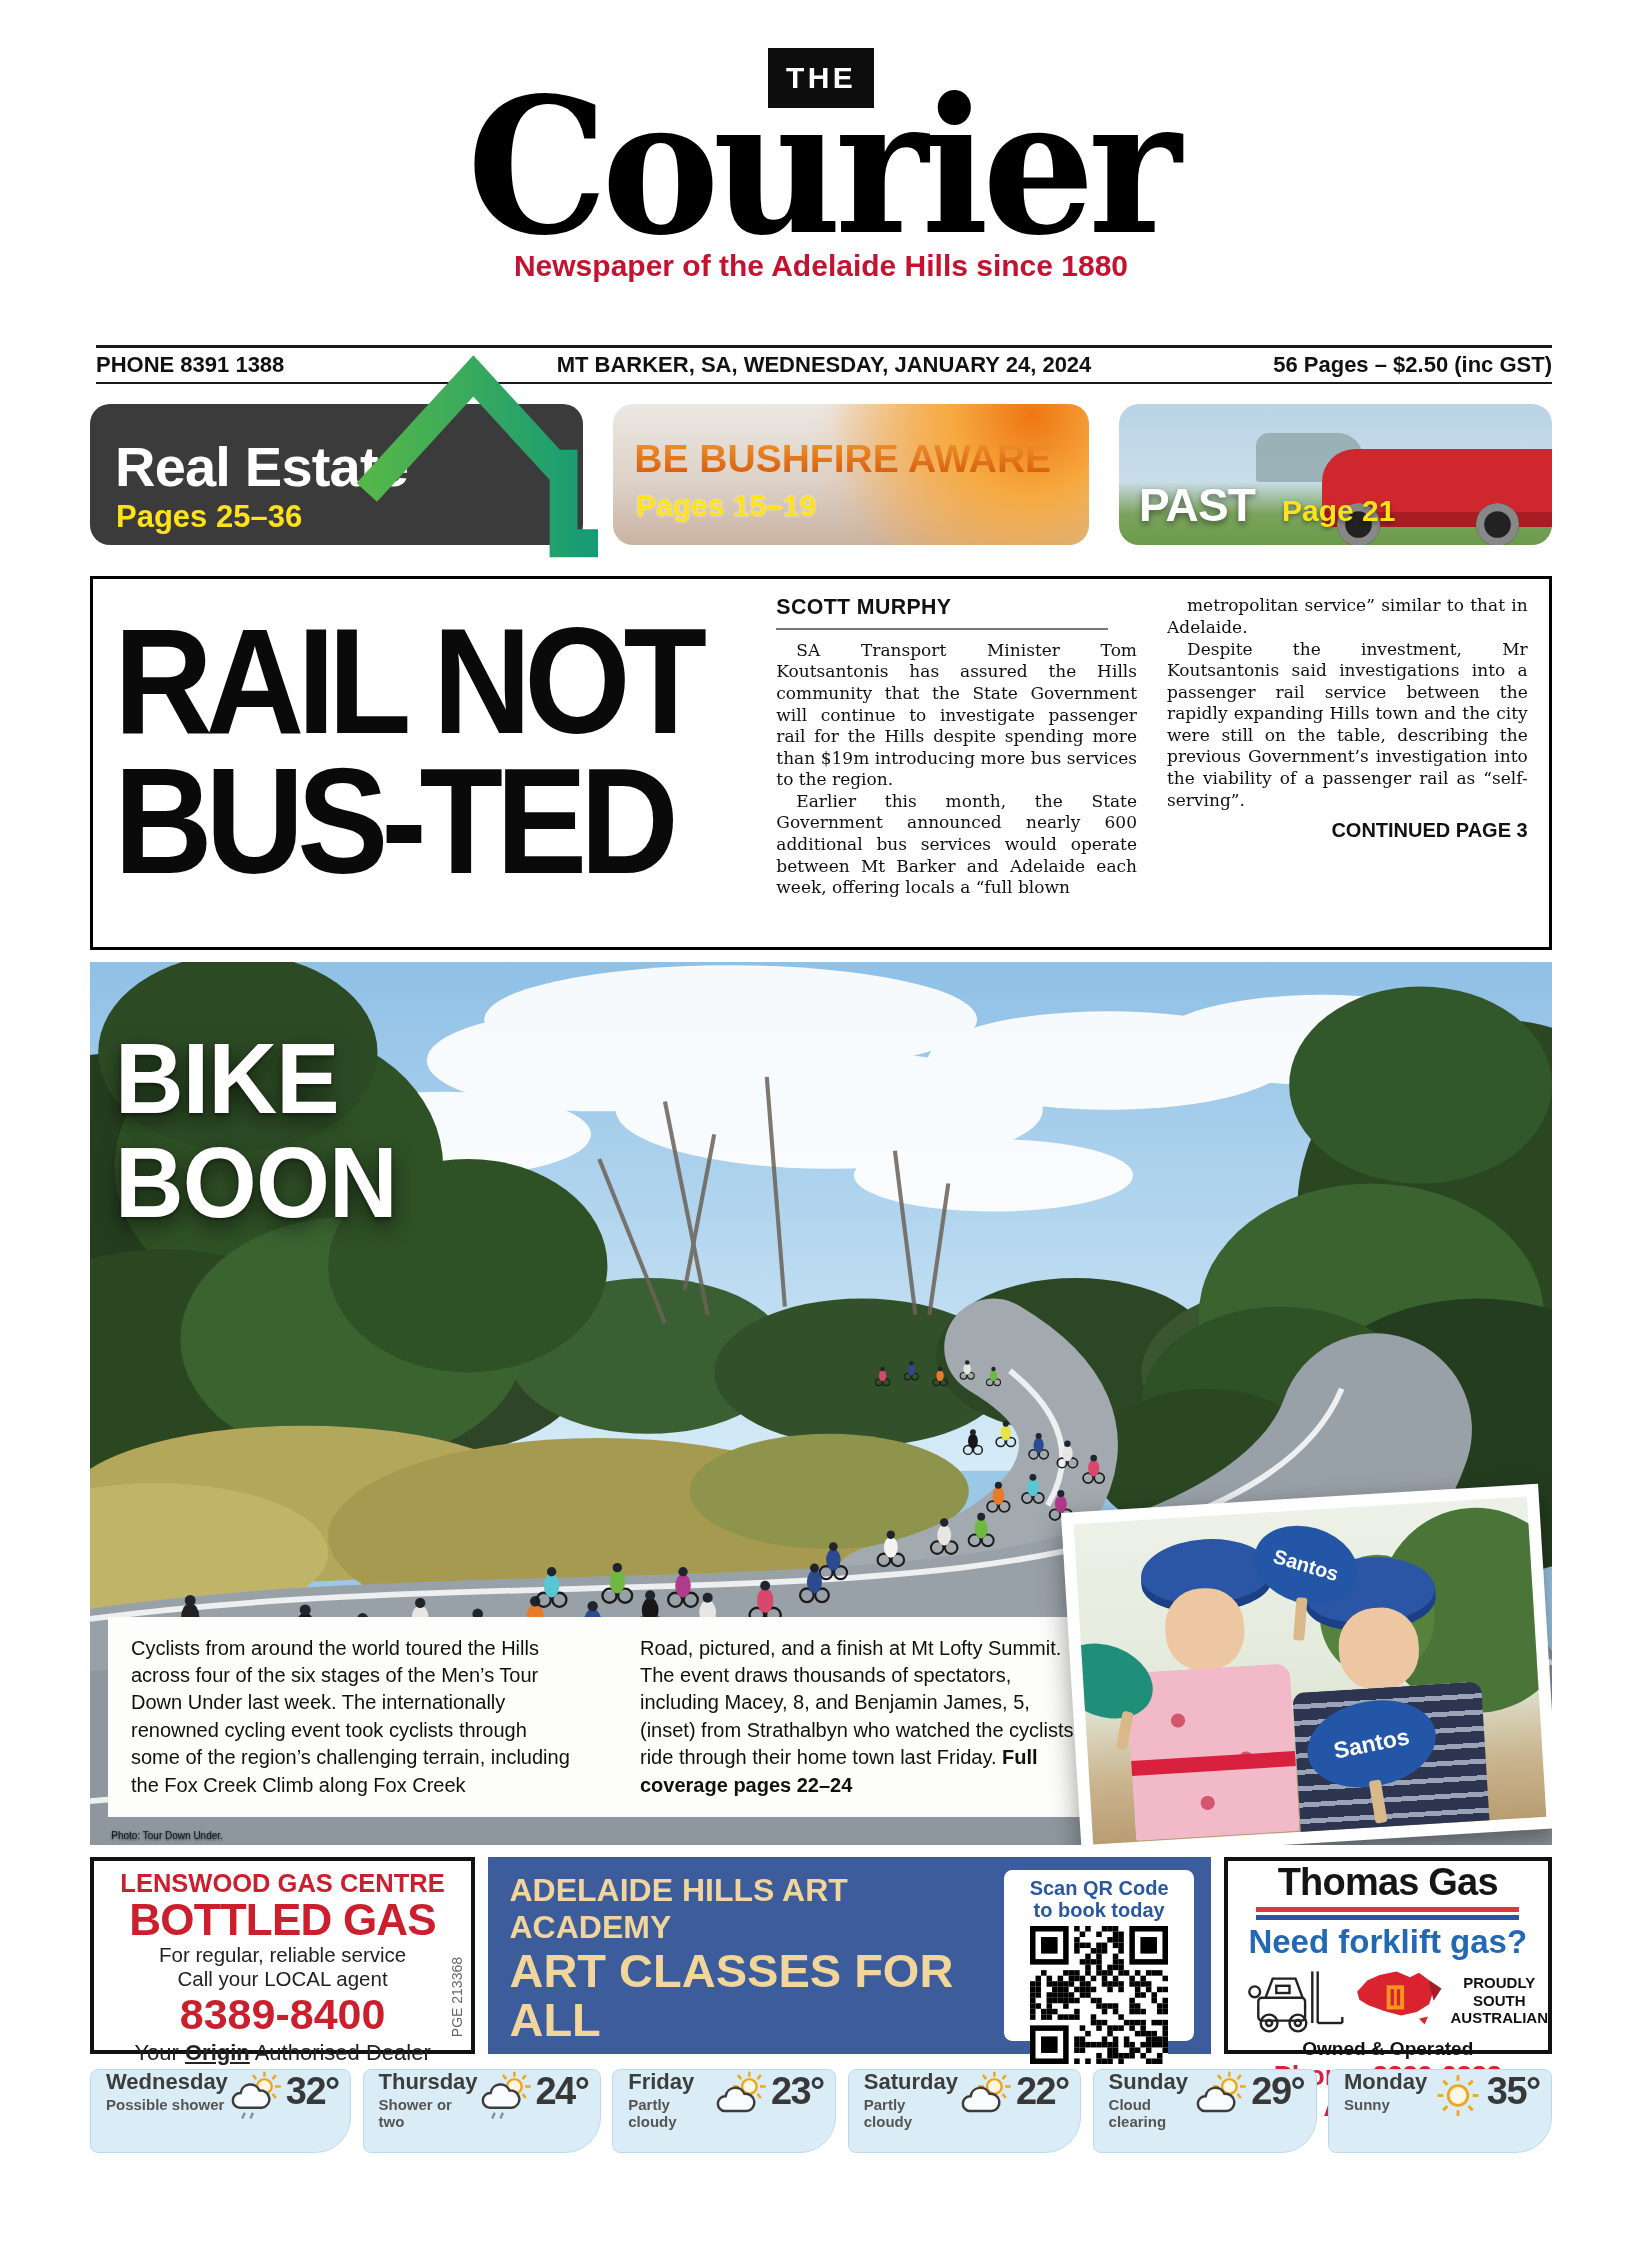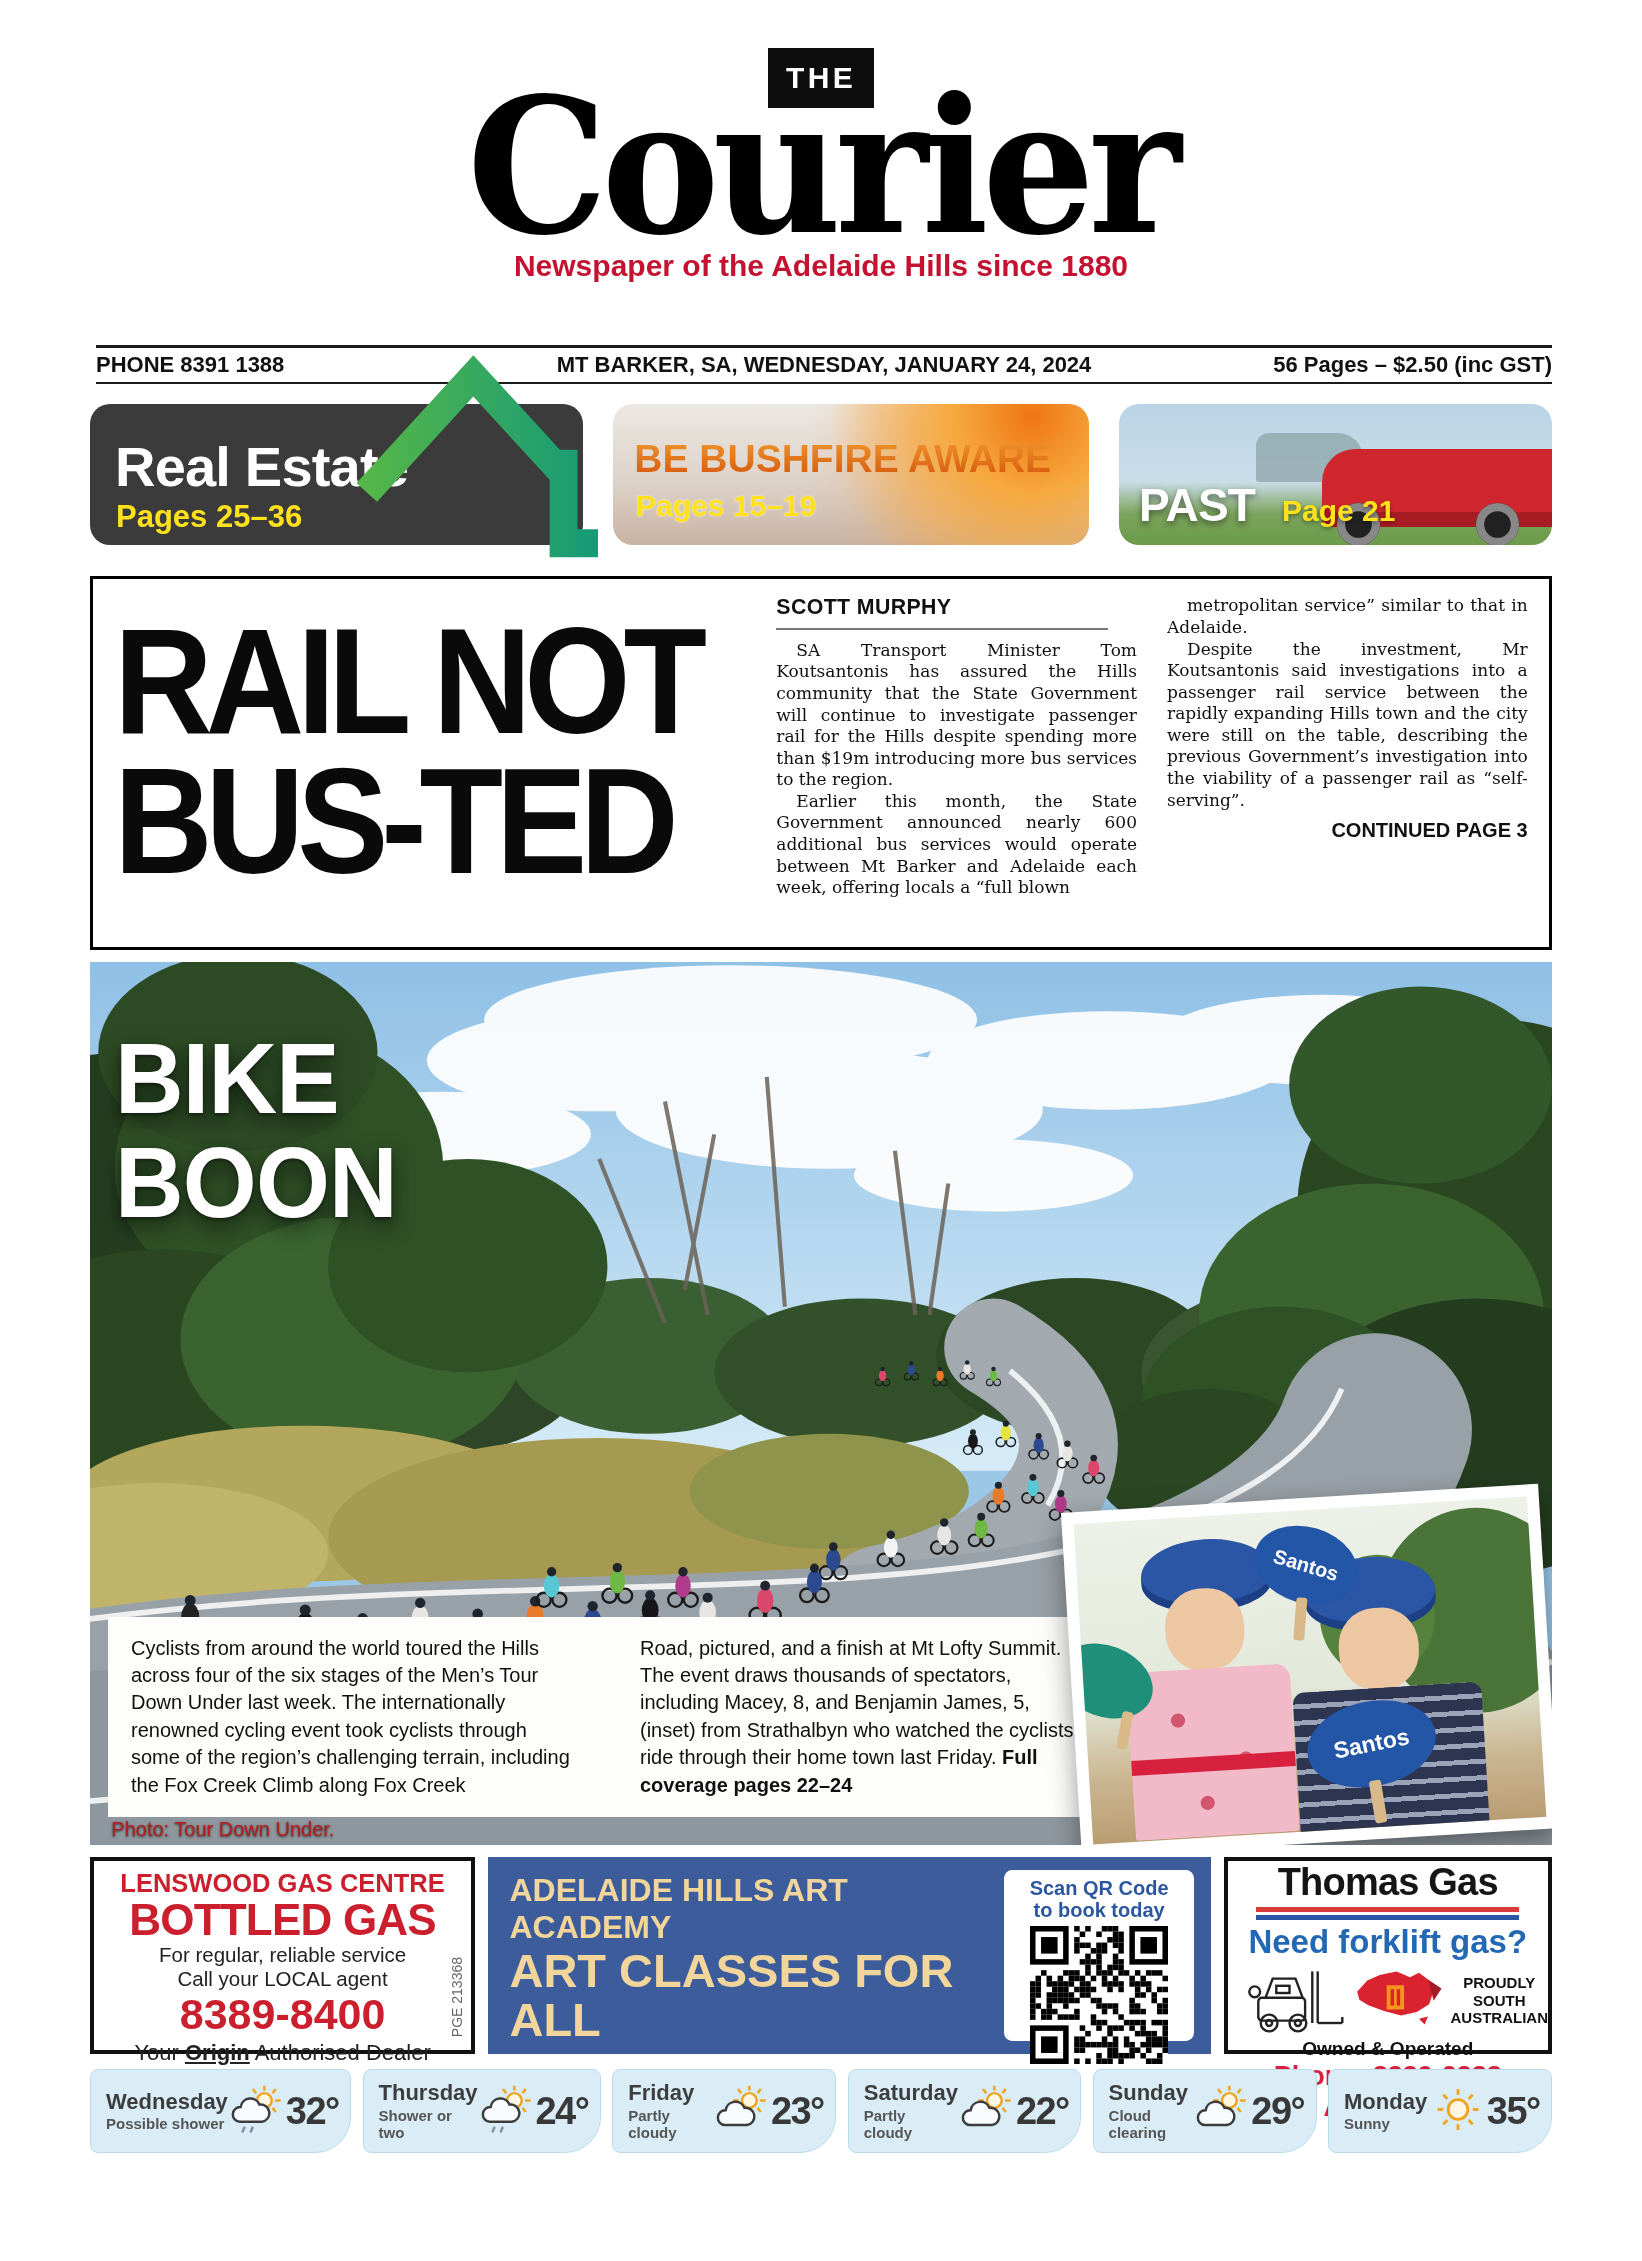--- a/index.html
+++ b/index.html
@@ -67,21 +67,21 @@
 
   
   .photo { position:absolute; top:962px; left:90px; width:1462px; height:883px; overflow:hidden; background:#9cc8e8; }
   .photo svg.scene { position:absolute; inset:0; }
   .bike-boon { position:absolute; left:25px; top:64px; color:#fff; font-weight:900; font-size:100px; line-height:1.04;
                letter-spacing:-0.8px; transform:scaleX(.95); transform-origin:left top;
                text-shadow:0 8.2px 21.3px rgba(0,0,0,.6), 0 1.6px 4.1px rgba(0,0,0,.45); }
   .caption { position:absolute; left:18px; bottom:28px; width:1002px; background:#fdfdfc; padding:18px 23px;
              display:flex; gap:62px; }
   .caption p { flex:1; font-size:20px; line-height:1.37; color:#101010; }
-  .credit { position:absolute; left:21.3px; bottom:4.1px; color:#b91c1c; font-size:20px;
+  .credit { position:absolute; left:21.3px; bottom:4.1px; color:#0f172a; font-size:10px;
             text-shadow:0 0.8px 2.5px rgba(0,0,0,.75); }
   .inset { position:absolute; right:3.3px; bottom:1.6px; width:478px; height:345px; background:#fff; padding:12.3px;
            transform:rotate(-3.5deg); transform-origin:center; box-shadow:0 10px 28px rgba(0,0,0,.4); }
   .inset-scene { position:relative; width:100%; height:100%; overflow:hidden;
                  background:linear-gradient(180deg,#edf1e8 0%, #e2e9da 55%, #cbb691 80%, #b99d72 100%); }
   .kid-tree { position:absolute; border-radius:50%; background:#4a7438; }
   .hat { position:absolute; background:#2b55a5; border-radius:55% 55% 45% 45%; box-shadow:inset 0 -8.2px 0 #1d3f85; }
   .face { position:absolute; background:#edc6a2; border-radius:46%; }
   .dress { position:absolute; background:#f2bac9; border-radius:15px 15px 3.3px 3.3px;
            background-image:radial-gradient(circle 7.4px at 30% 30%, #d2576e 0 6.6px, transparent 7.4px),
@@ -121,21 +121,21 @@
   .tg-rule-b { height:5px; background:#2b55a5; width:82%; margin:3.3px auto 0; }
   .tg-q { color:#2268b5; font-weight:800; font-size:33px; margin-top:3.3px; }
   .tg-mid { display:flex; align-items:center; justify-content:center; gap:5px; margin-top:1.6px; }
   .tg-proud { text-align:center; font-weight:800; font-size:15px; line-height:1.15; color:#111; }
   .tg-owned { font-weight:800; font-size:19px; color:#111; }
   .tg-phone { color:#d81f3f; font-weight:800; font-size:27px; margin-top:1.6px; }
 
   
   .weather { position:absolute; top:2069px; left:90px; right:90px; height:84px; display:flex; gap:11.5px; }
   .wcard { flex:1; background:#daedf7; border:1.6px solid #b8dbec; border-radius:8.2px 8.2px 36px 8.2px;
-           display:flex; align-items:center; padding:0 11.5px 0 15px; gap:2px; }
+           display:flex; padding:0 11.5px 0 15px; gap:2px; }
   .wleft { flex:1; }
   .wday { font-weight:800; font-size:22px; color:#3d3d3d; line-height:1.05; }
   .wcond { font-size:15px; color:#555; font-weight:700; margin-top:2.5px; }
   .wtemp { font-size:38px; font-weight:900; color:#383838; letter-spacing:-1.6px; }
 </style>
 </head>
 <body>
 
 <div class="page">
 

